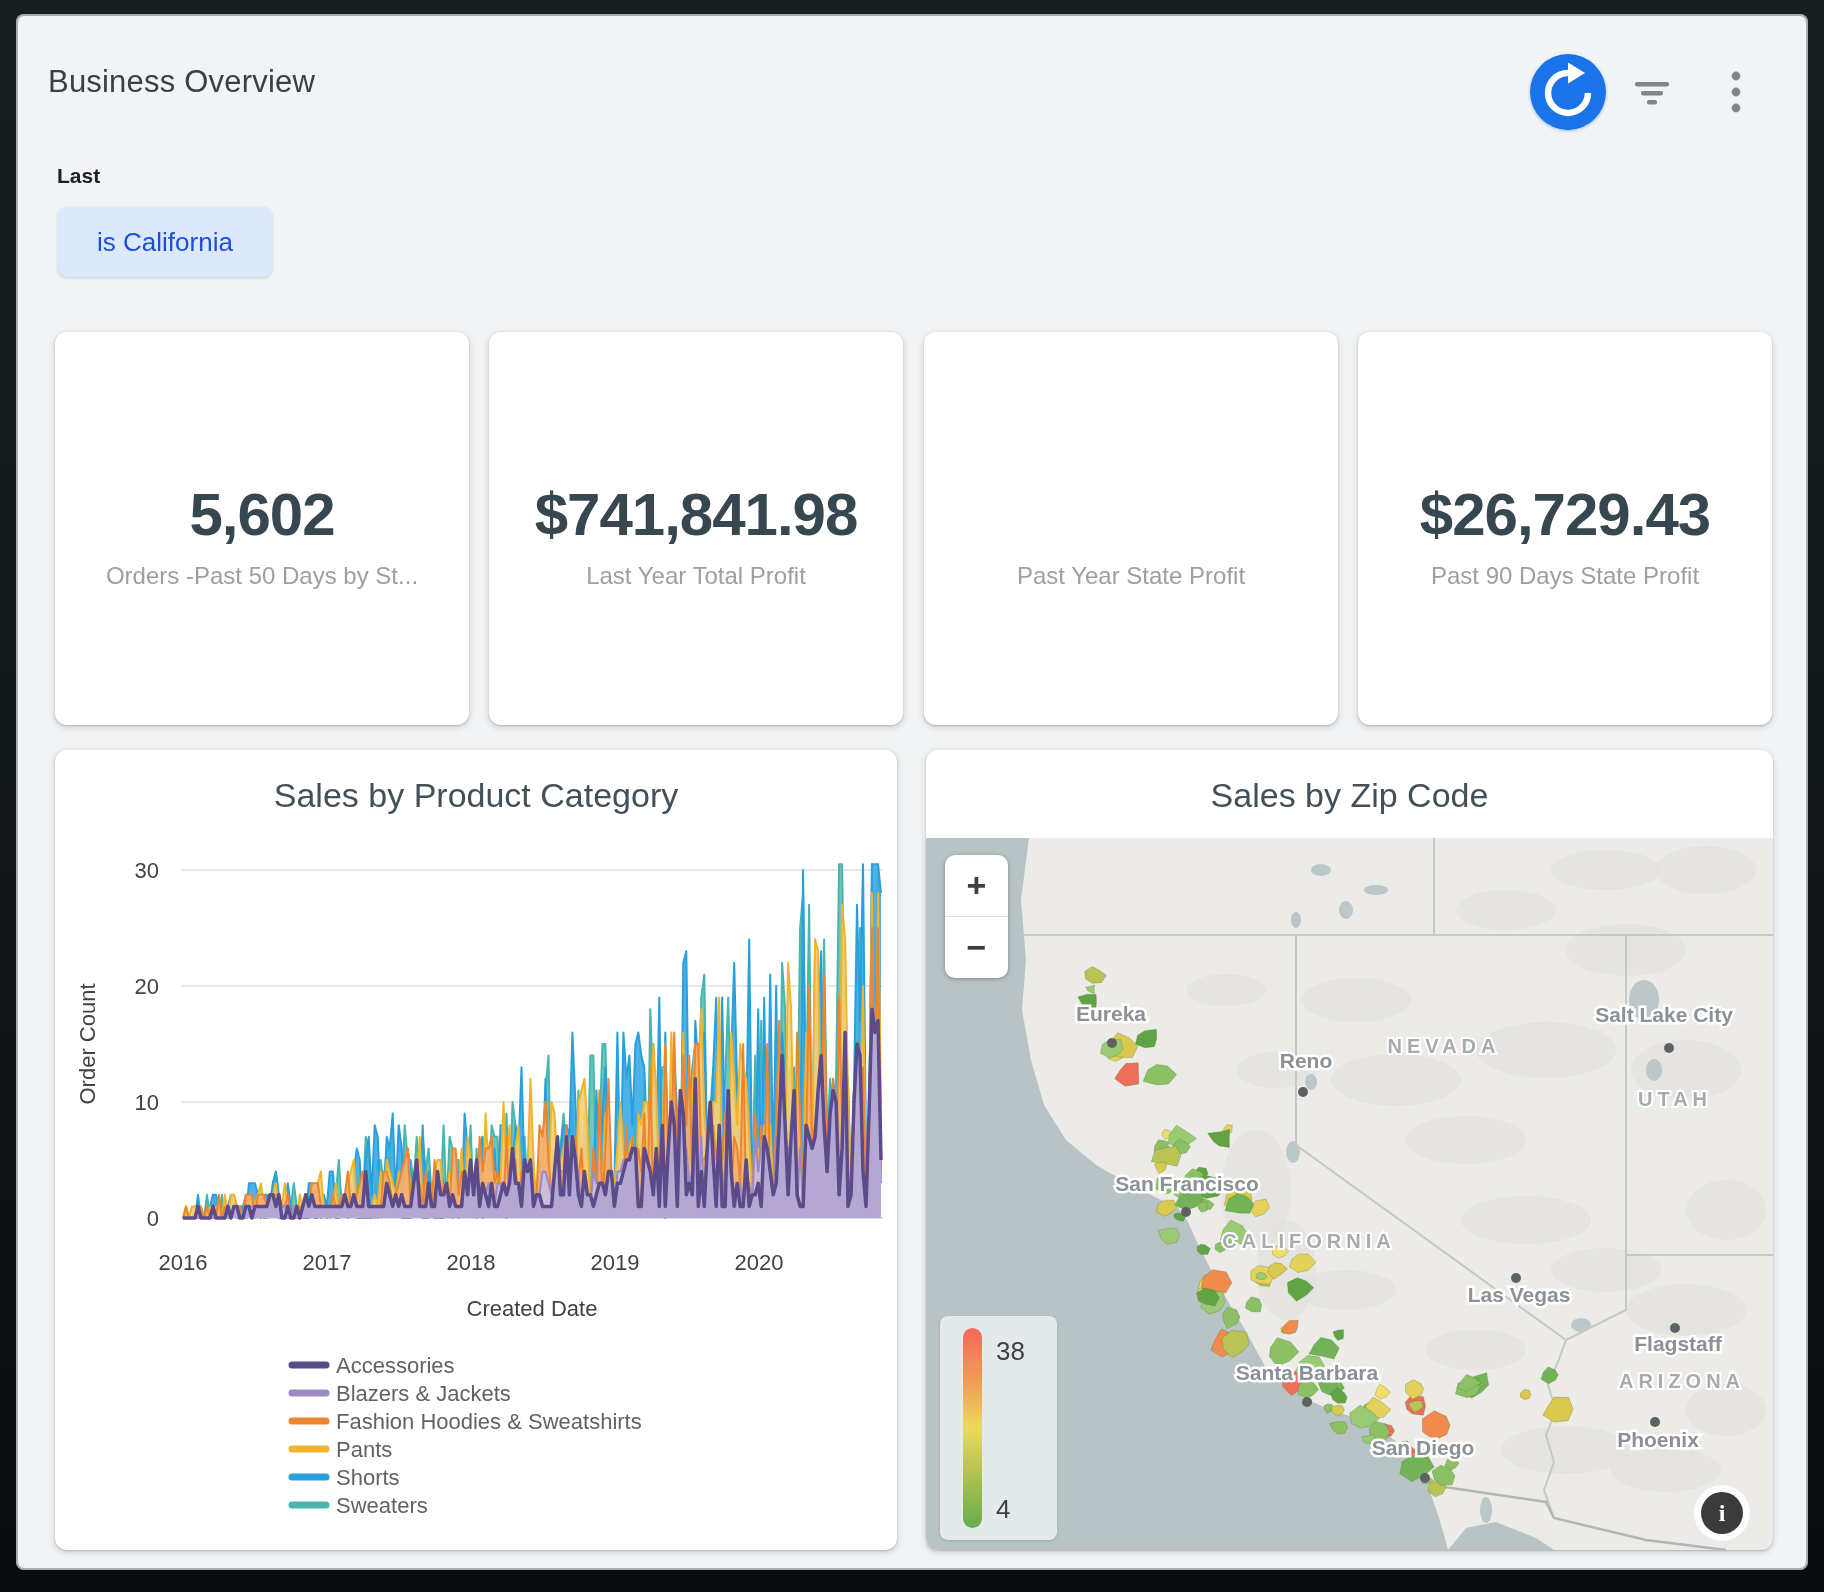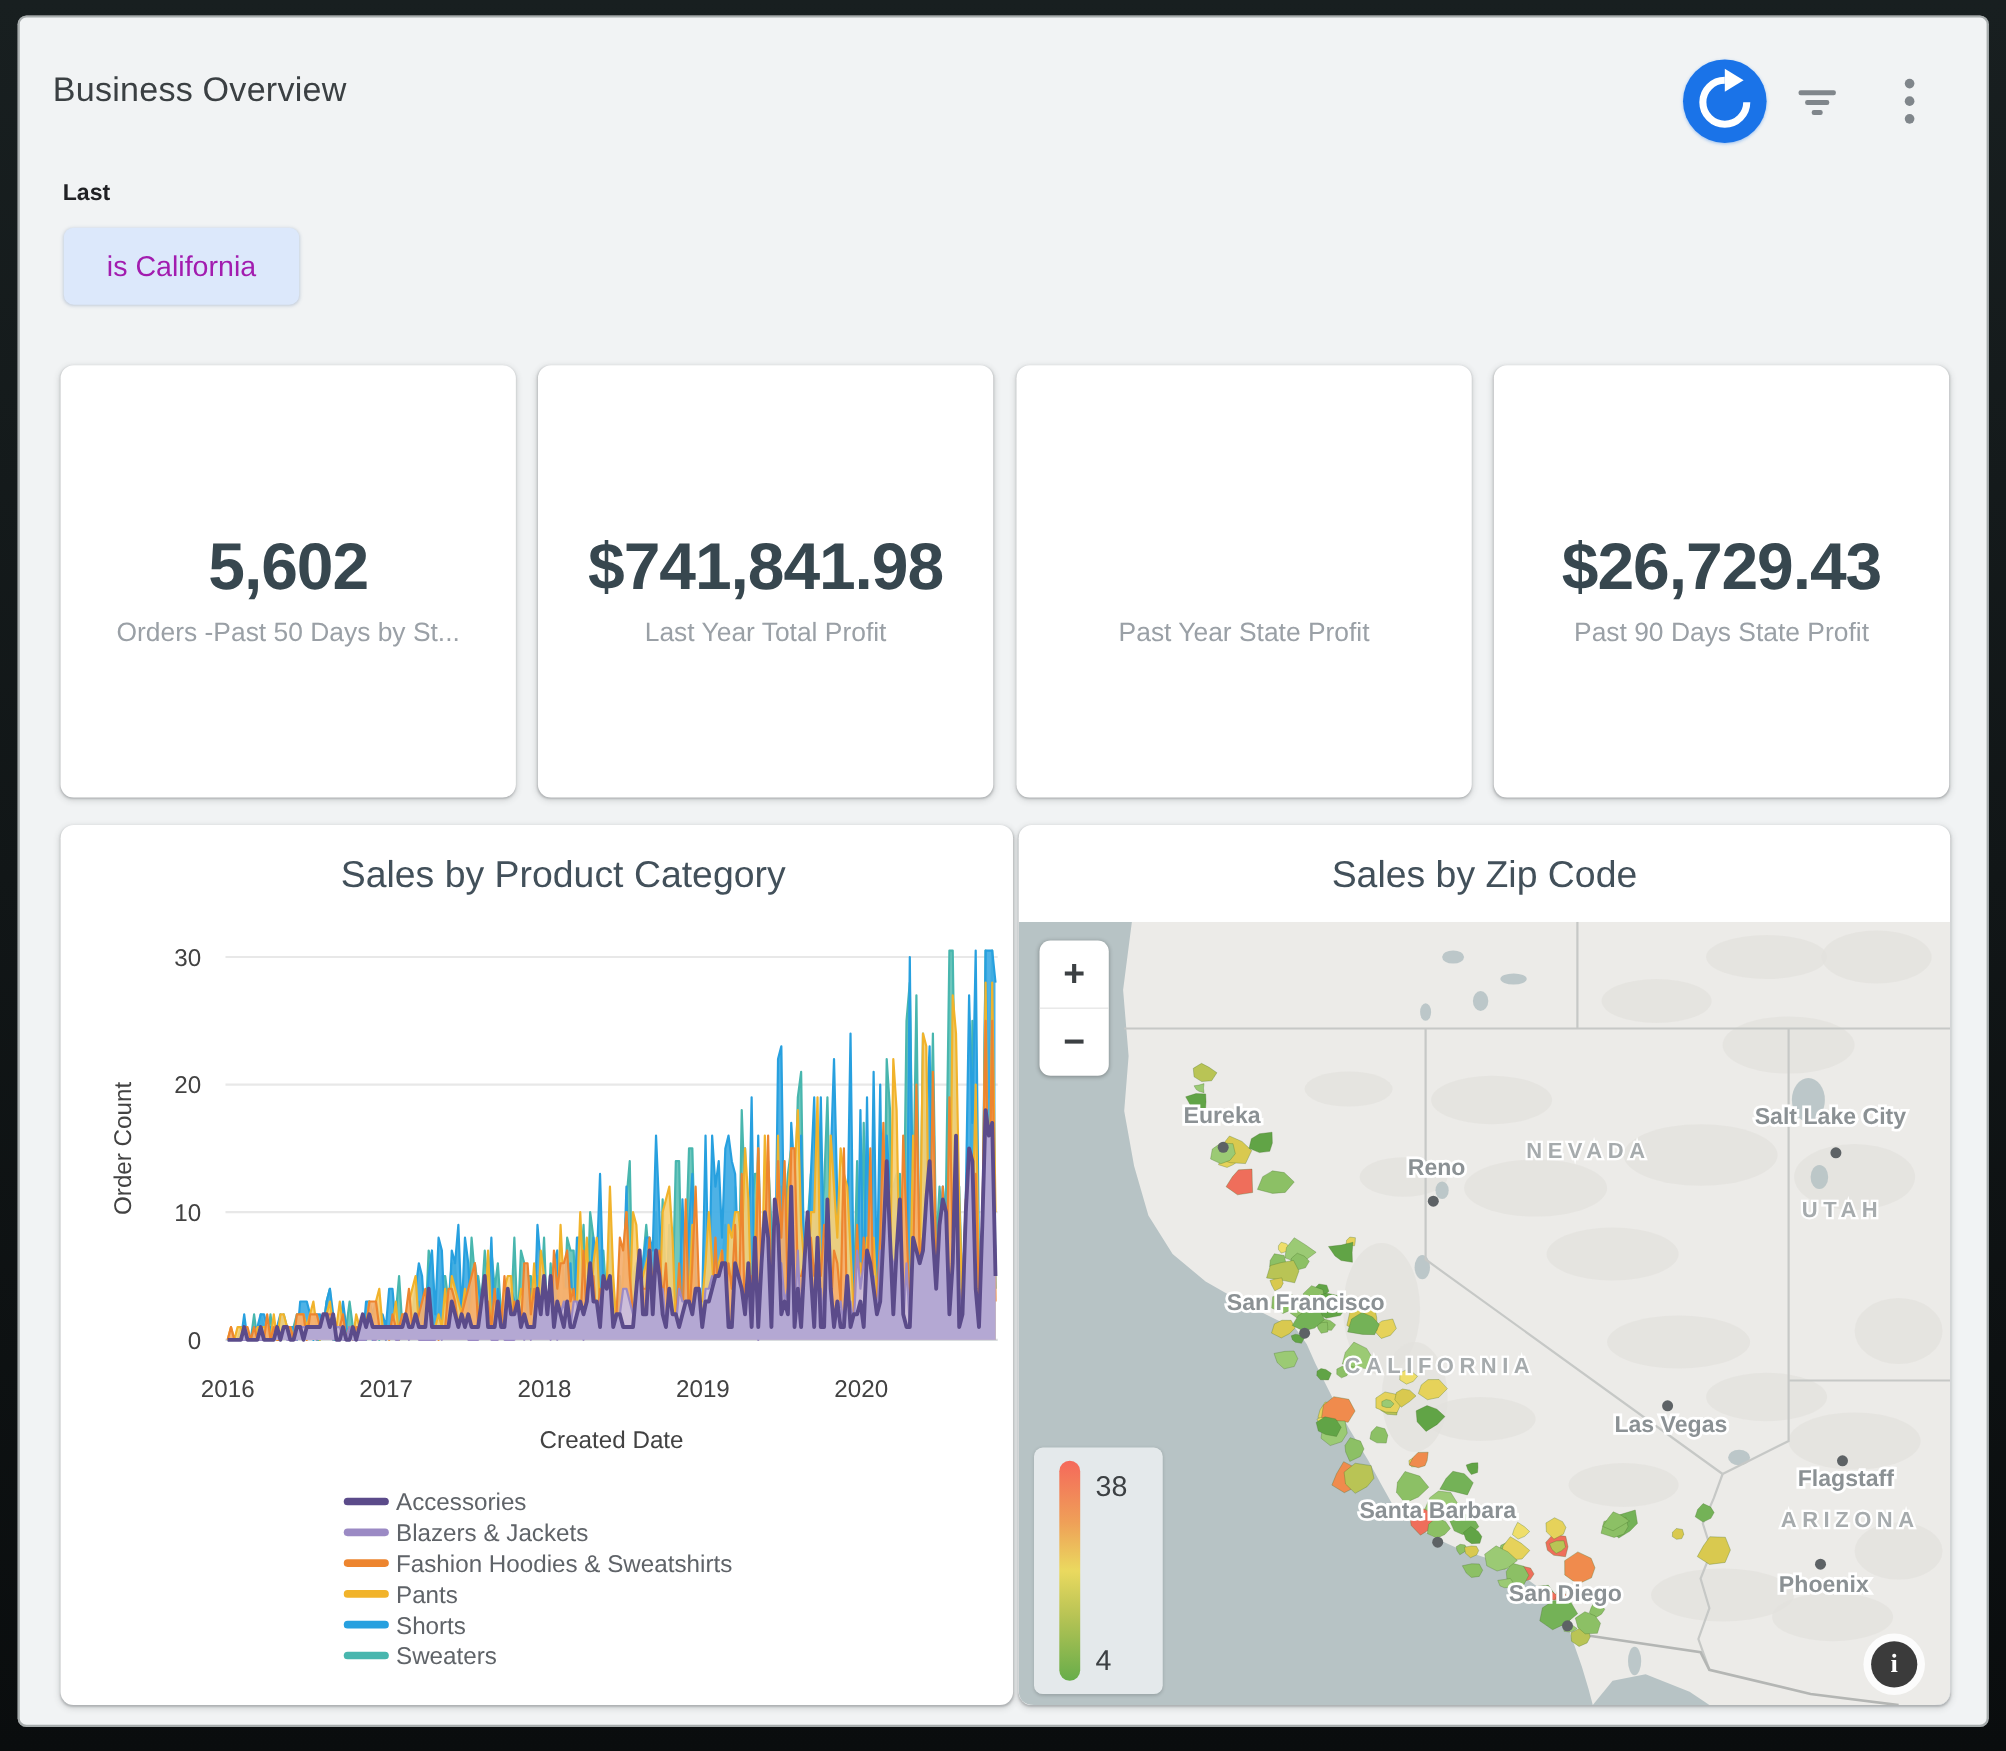--- a/index.html
+++ b/index.html
@@ -7,21 +7,21 @@
   #frame{position:absolute;inset:0;background:linear-gradient(180deg,#181f20,#0a0d0e);}
   #content{position:absolute;left:16px;top:14px;width:1792px;height:1556px;background:#f1f3f4;
     border-radius:8px;box-shadow:0 0 0 2px #39434466 inset;overflow:hidden;}
   .page-title{position:absolute;left:32px;top:50px;font-size:31px;color:#3b4043;letter-spacing:.2px;}
   .icon-btn{position:absolute;cursor:pointer;}
   #refresh-btn{left:1514px;top:40px;width:76px;height:76px;border-radius:50%;background:#1a73e8;
     box-shadow:0 1px 3px rgba(26,115,232,.4);}
   .field-label{position:absolute;left:41px;top:150px;font-size:21px;color:#202124;font-weight:bold;}
   .chip{position:absolute;left:42px;top:193px;width:214px;height:70px;border-radius:9px;background:#dce8fb;
     box-shadow:0 1px 3px rgba(60,90,140,.25);display:flex;align-items:center;justify-content:center;
-    font-size:26px;color:#a21caf;cursor:pointer;}
+    font-size:26px;color:#1d4ed8;cursor:pointer;}
   .card{position:absolute;background:#ffffff;border-radius:12px;
     box-shadow:0 1px 2px rgba(60,64,67,.28),0 2px 6px 1px rgba(60,64,67,.14);}
   .scorecard{top:318px;width:414px;height:393px;}
   .scorecard .value{position:absolute;width:100%;top:148px;text-align:center;font-size:60px;
     color:#37474f;font-weight:700;letter-spacing:-1px;}
   .scorecard .slabel{position:absolute;width:100%;top:230px;text-align:center;font-size:24px;color:#9aa0a6;}
   .bigcard{top:736px;height:800px;}
   .card-title{position:absolute;top:26px;width:100%;text-align:center;font-size:34px;color:#42505a;}
   svg text.tick{font-family:"Liberation Sans",sans-serif;font-size:22px;fill:#424242;}
   svg text.axis-title{font-family:"Liberation Sans",sans-serif;font-size:22px;fill:#424242;}
@@ -97,21 +97,21 @@
       <div class="slabel">Last Year Total Profit</div>
     </div>
     <div class="card scorecard" style="left:908px;">
       <div class="slabel">Past Year State Profit</div>
     </div>
     <div class="card scorecard" style="left:1342px;">
       <div class="value">$26,729.43</div>
       <div class="slabel">Past 90 Days State Profit</div>
     </div>
 
-    <div class="card bigcard" style="left:39px;width:842px;padding-left:24px;">
+    <div class="card bigcard" style="left:39px;width:842px;">
       <div class="card-title">Sales by Product Category</div>
       <svg id="areachart" width="842" height="800" viewBox="0 0 842 800">
           <line x1="126" x2="828" y1="468.0" y2="468.0" stroke="#d8dcde" stroke-width="2"></line>
           <text class="tick" x="104" y="476" text-anchor="end">0</text>
           <line x1="126" x2="828" y1="352.0" y2="352.0" stroke="#e8e8e8" stroke-width="2"></line>
           <text class="tick" x="104" y="360" text-anchor="end">10</text>
           <line x1="126" x2="828" y1="236.0" y2="236.0" stroke="#e8e8e8" stroke-width="2"></line>
           <text class="tick" x="104" y="244" text-anchor="end">20</text>
           <line x1="126" x2="828" y1="120.0" y2="120.0" stroke="#e8e8e8" stroke-width="2"></line>
           <text class="tick" x="104" y="128" text-anchor="end">30</text>

